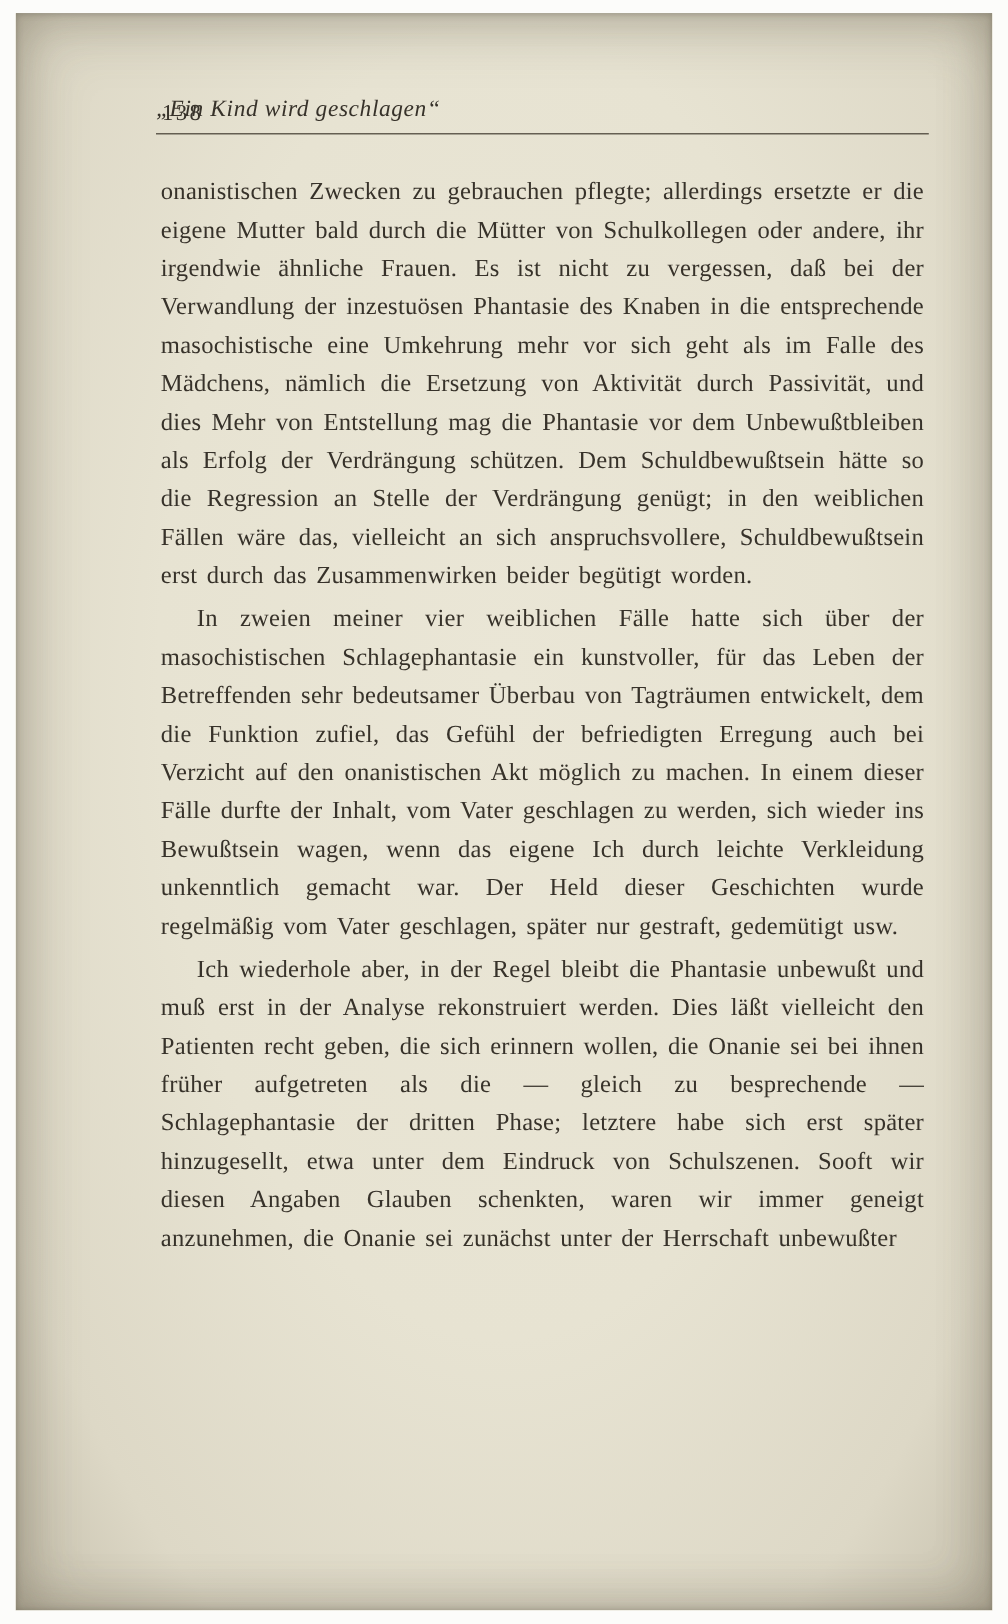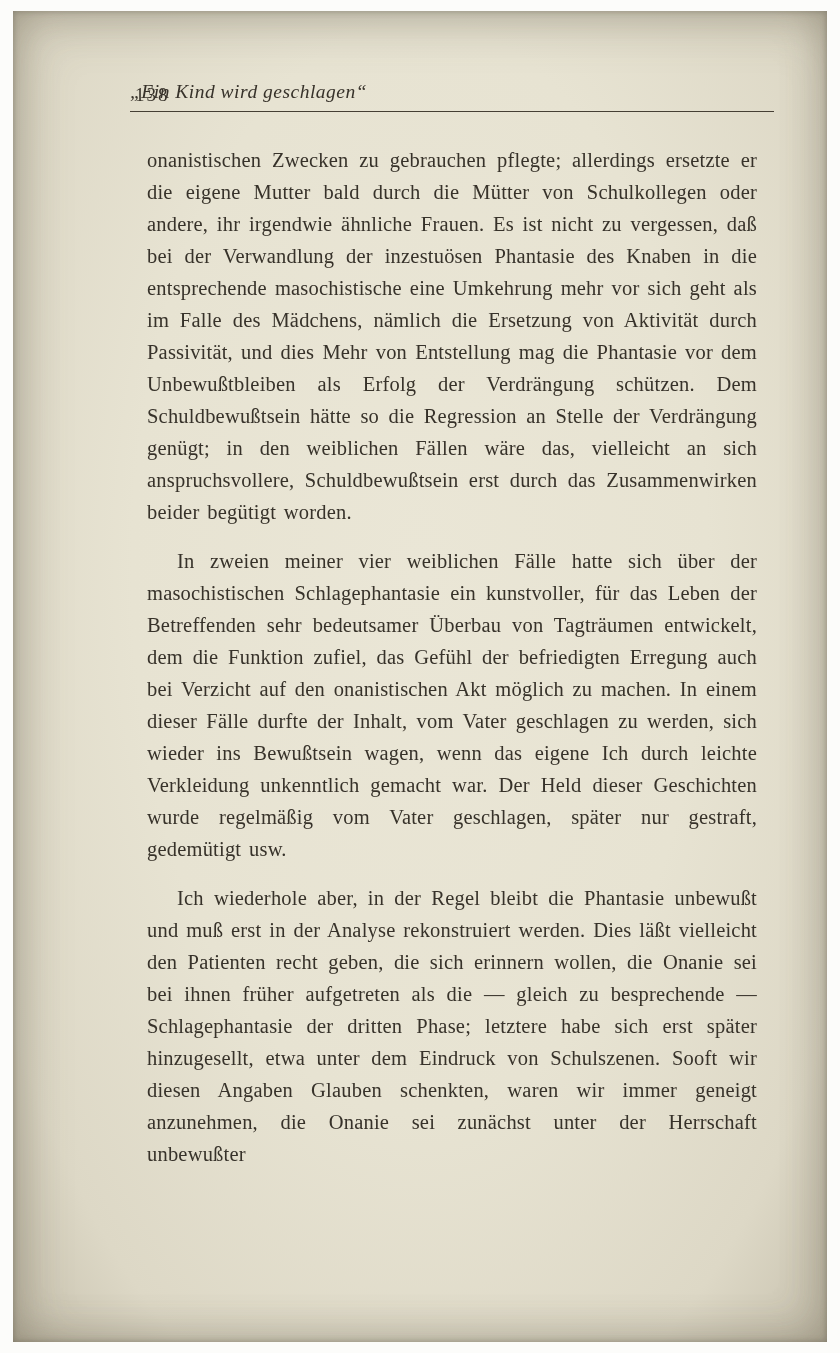--- a/index.html
+++ b/index.html
@@ -74,21 +74,21 @@
 
   .body-text {
     margin-top: 33px;
     font-size: 20.5px;
     line-height: 32px;
     text-align: justify;
     word-spacing: 2.5px;
     letter-spacing: 0.2px;
   }
   .body-text p {
-    margin: 17px;
+    margin: 4px;
   }
   .body-text p.indent {
     text-indent: 30px;
     font-family: Liberation Serif, serif;
   }
 </style>
 </head>
 <body>
 
 <div class="scan-page">

